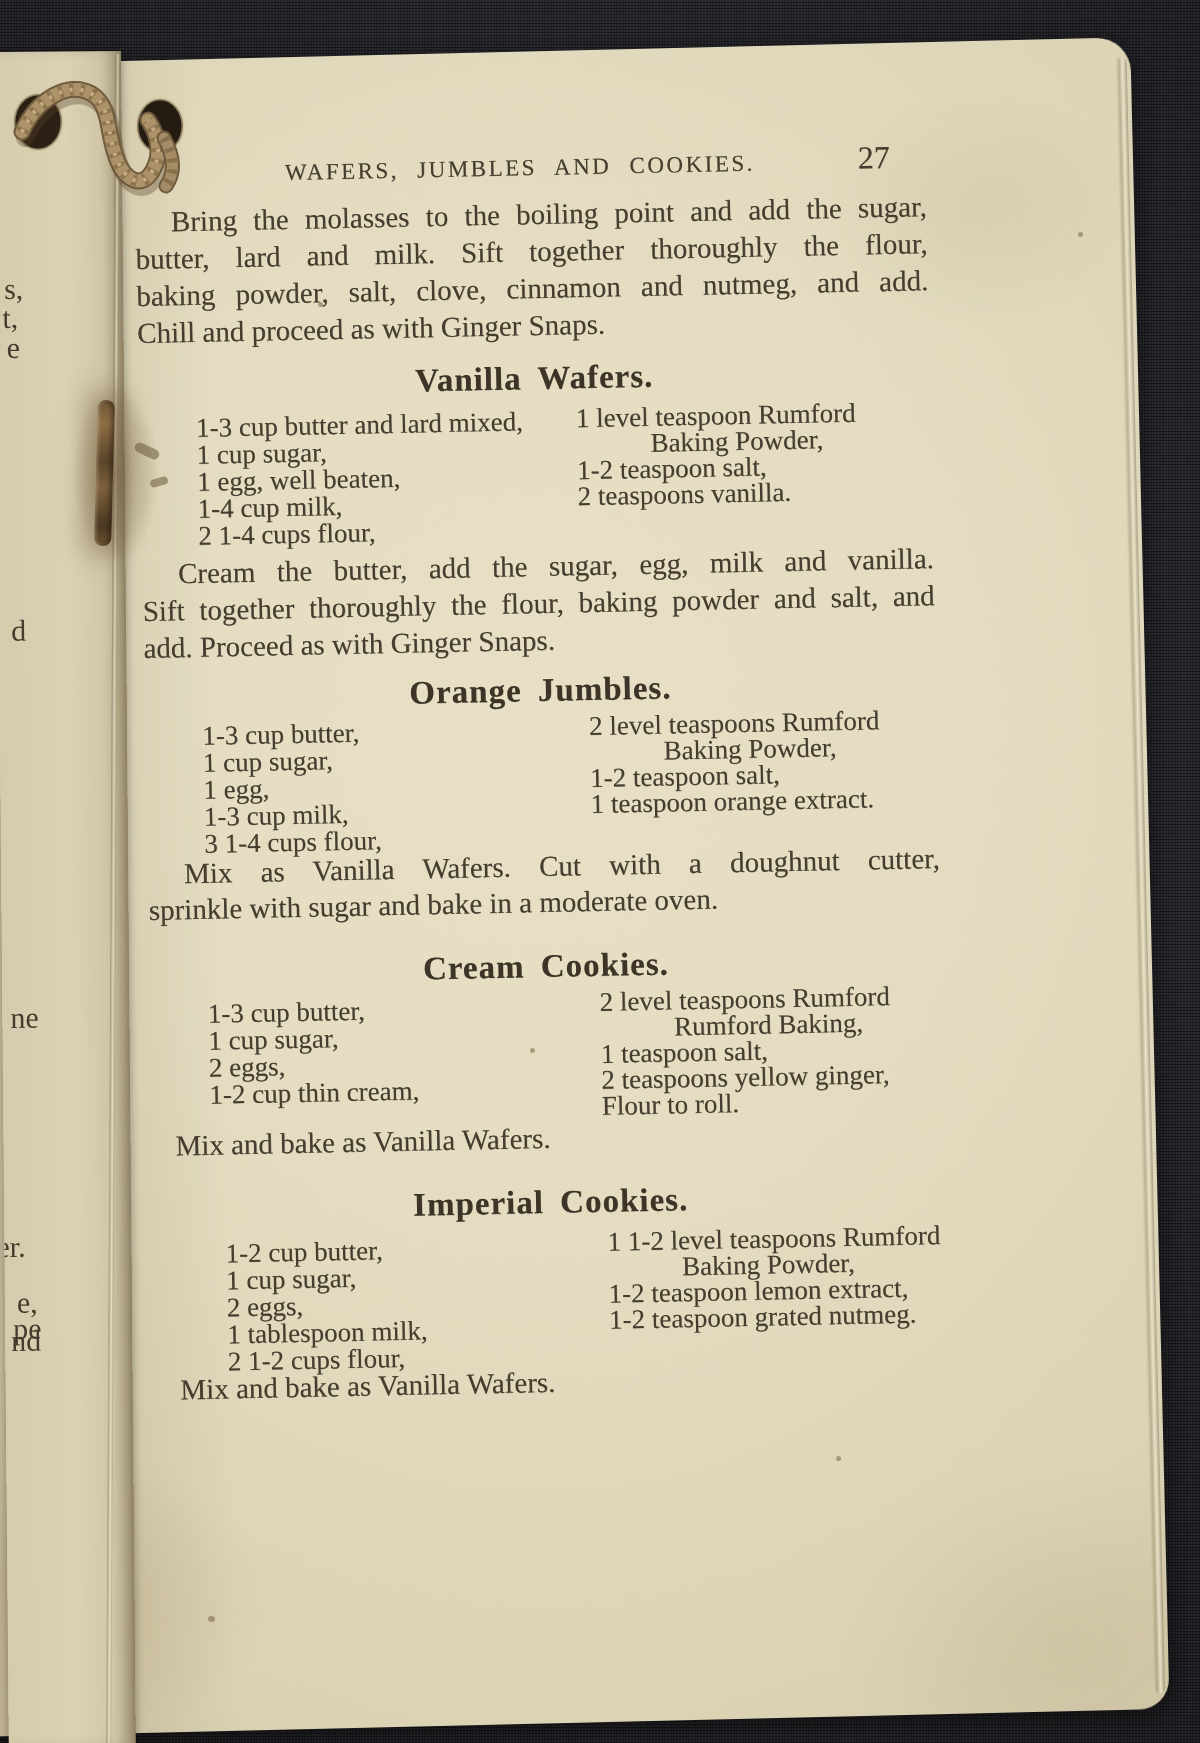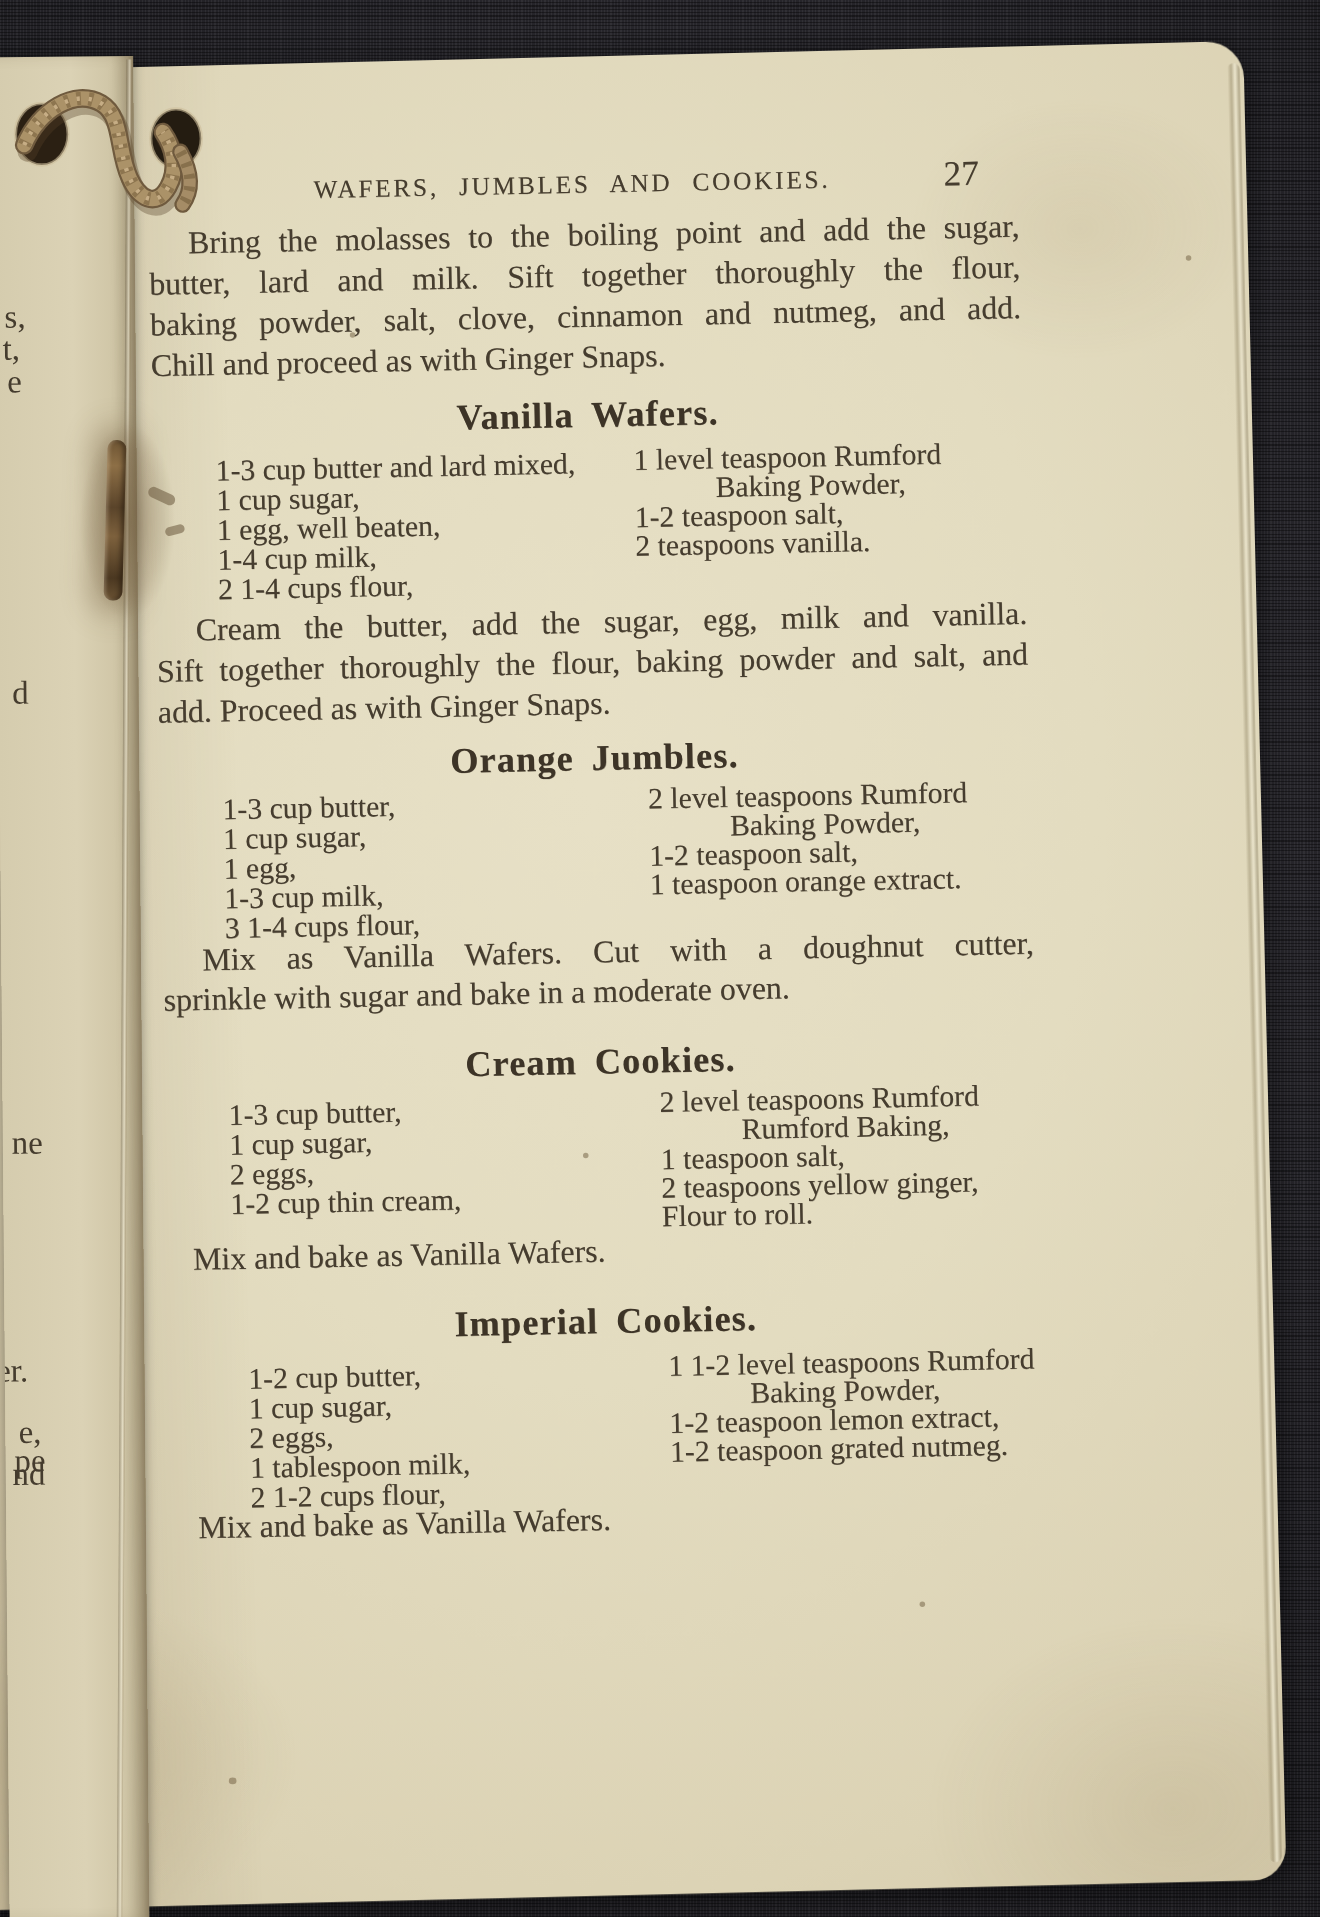--- a/index.html
+++ b/index.html
@@ -13,21 +13,21 @@
       repeating-linear-gradient(90deg, rgba(255,255,255,0.05) 0 1px, transparent 1px 3px),
       radial-gradient(140% 120% at 50% 42%, rgba(86,84,96,0.28), rgba(0,0,0,0.55));}
 
   
   .strip{position:absolute;left:-6px;top:52px;width:127px;height:1694px;z-index:3;
     transform:rotate(-0.5deg);transform-origin:top left;overflow:hidden;
     background:linear-gradient(90deg,#d5ccae 0%,#dbd2b5 55%,#d0c6a7 84%,#bab091 96%,#a89d7f 100%);
     box-shadow:inset -12px 0 16px -7px rgba(90,72,45,0.45), 0 0 10px rgba(0,0,0,0.35);}
   .frag{position:absolute;font-size:30px;color:#453c2e;white-space:nowrap;}
   .f0{left:8px;top:220px}.f1{left:6px;top:249px}.f2{left:10px;top:279px}
-  .f3{left:12px;top:562px}.f4{left:8px;top:971px}.f5{left:-8px;top:1178px}
+  .f3{left:12px;top:562px}.f4{left:8px;top:949px}.f5{left:-8px;top:1178px}
   .f6{left:6px;top:1272px}.f7{left:12px;top:1234px}.f8{left:8px;top:1260px}
 
   
   .crease{position:absolute;left:115px;top:54px;width:5px;height:1689px;z-index:4;
     transform:rotate(0.3deg);transform-origin:top left;
     background:linear-gradient(90deg, rgba(60,48,28,0.30), rgba(246,241,221,0.55) 60%, rgba(120,100,65,0.28));}
 
   
   .page{position:absolute;left:-120px;top:52px;width:1270px;height:1672px;z-index:2;
     transform:rotate(-1.35deg);

